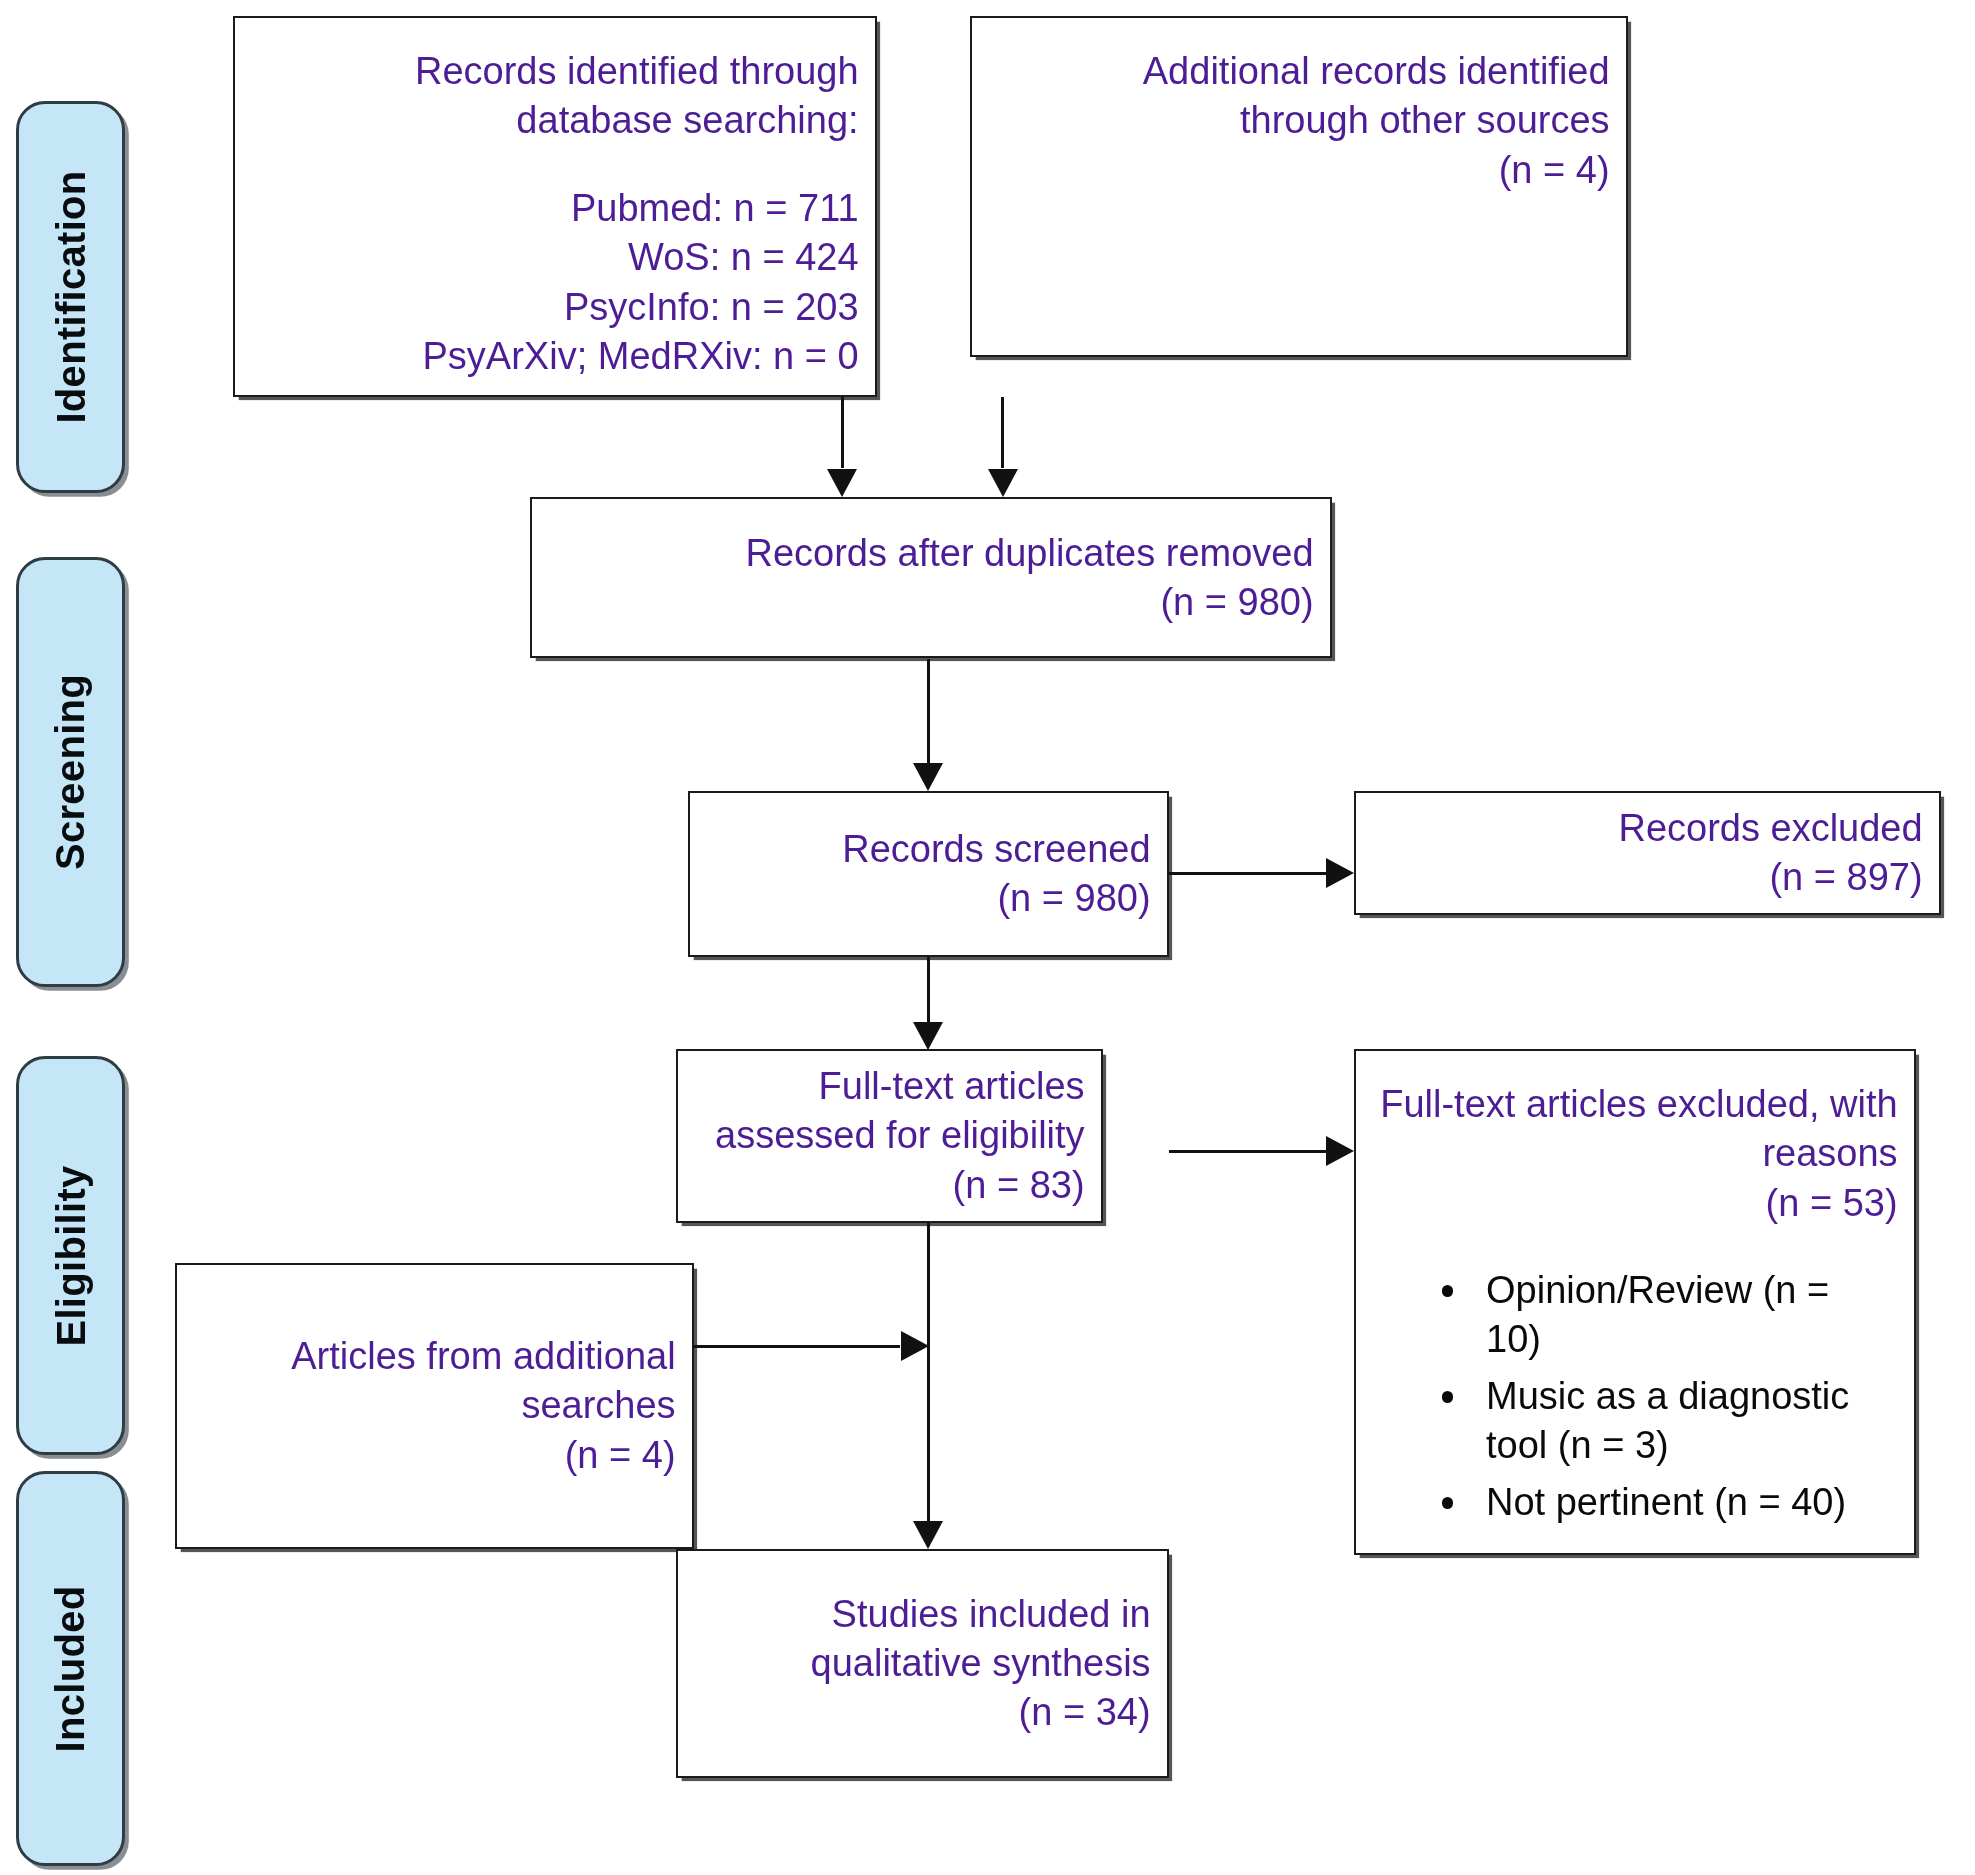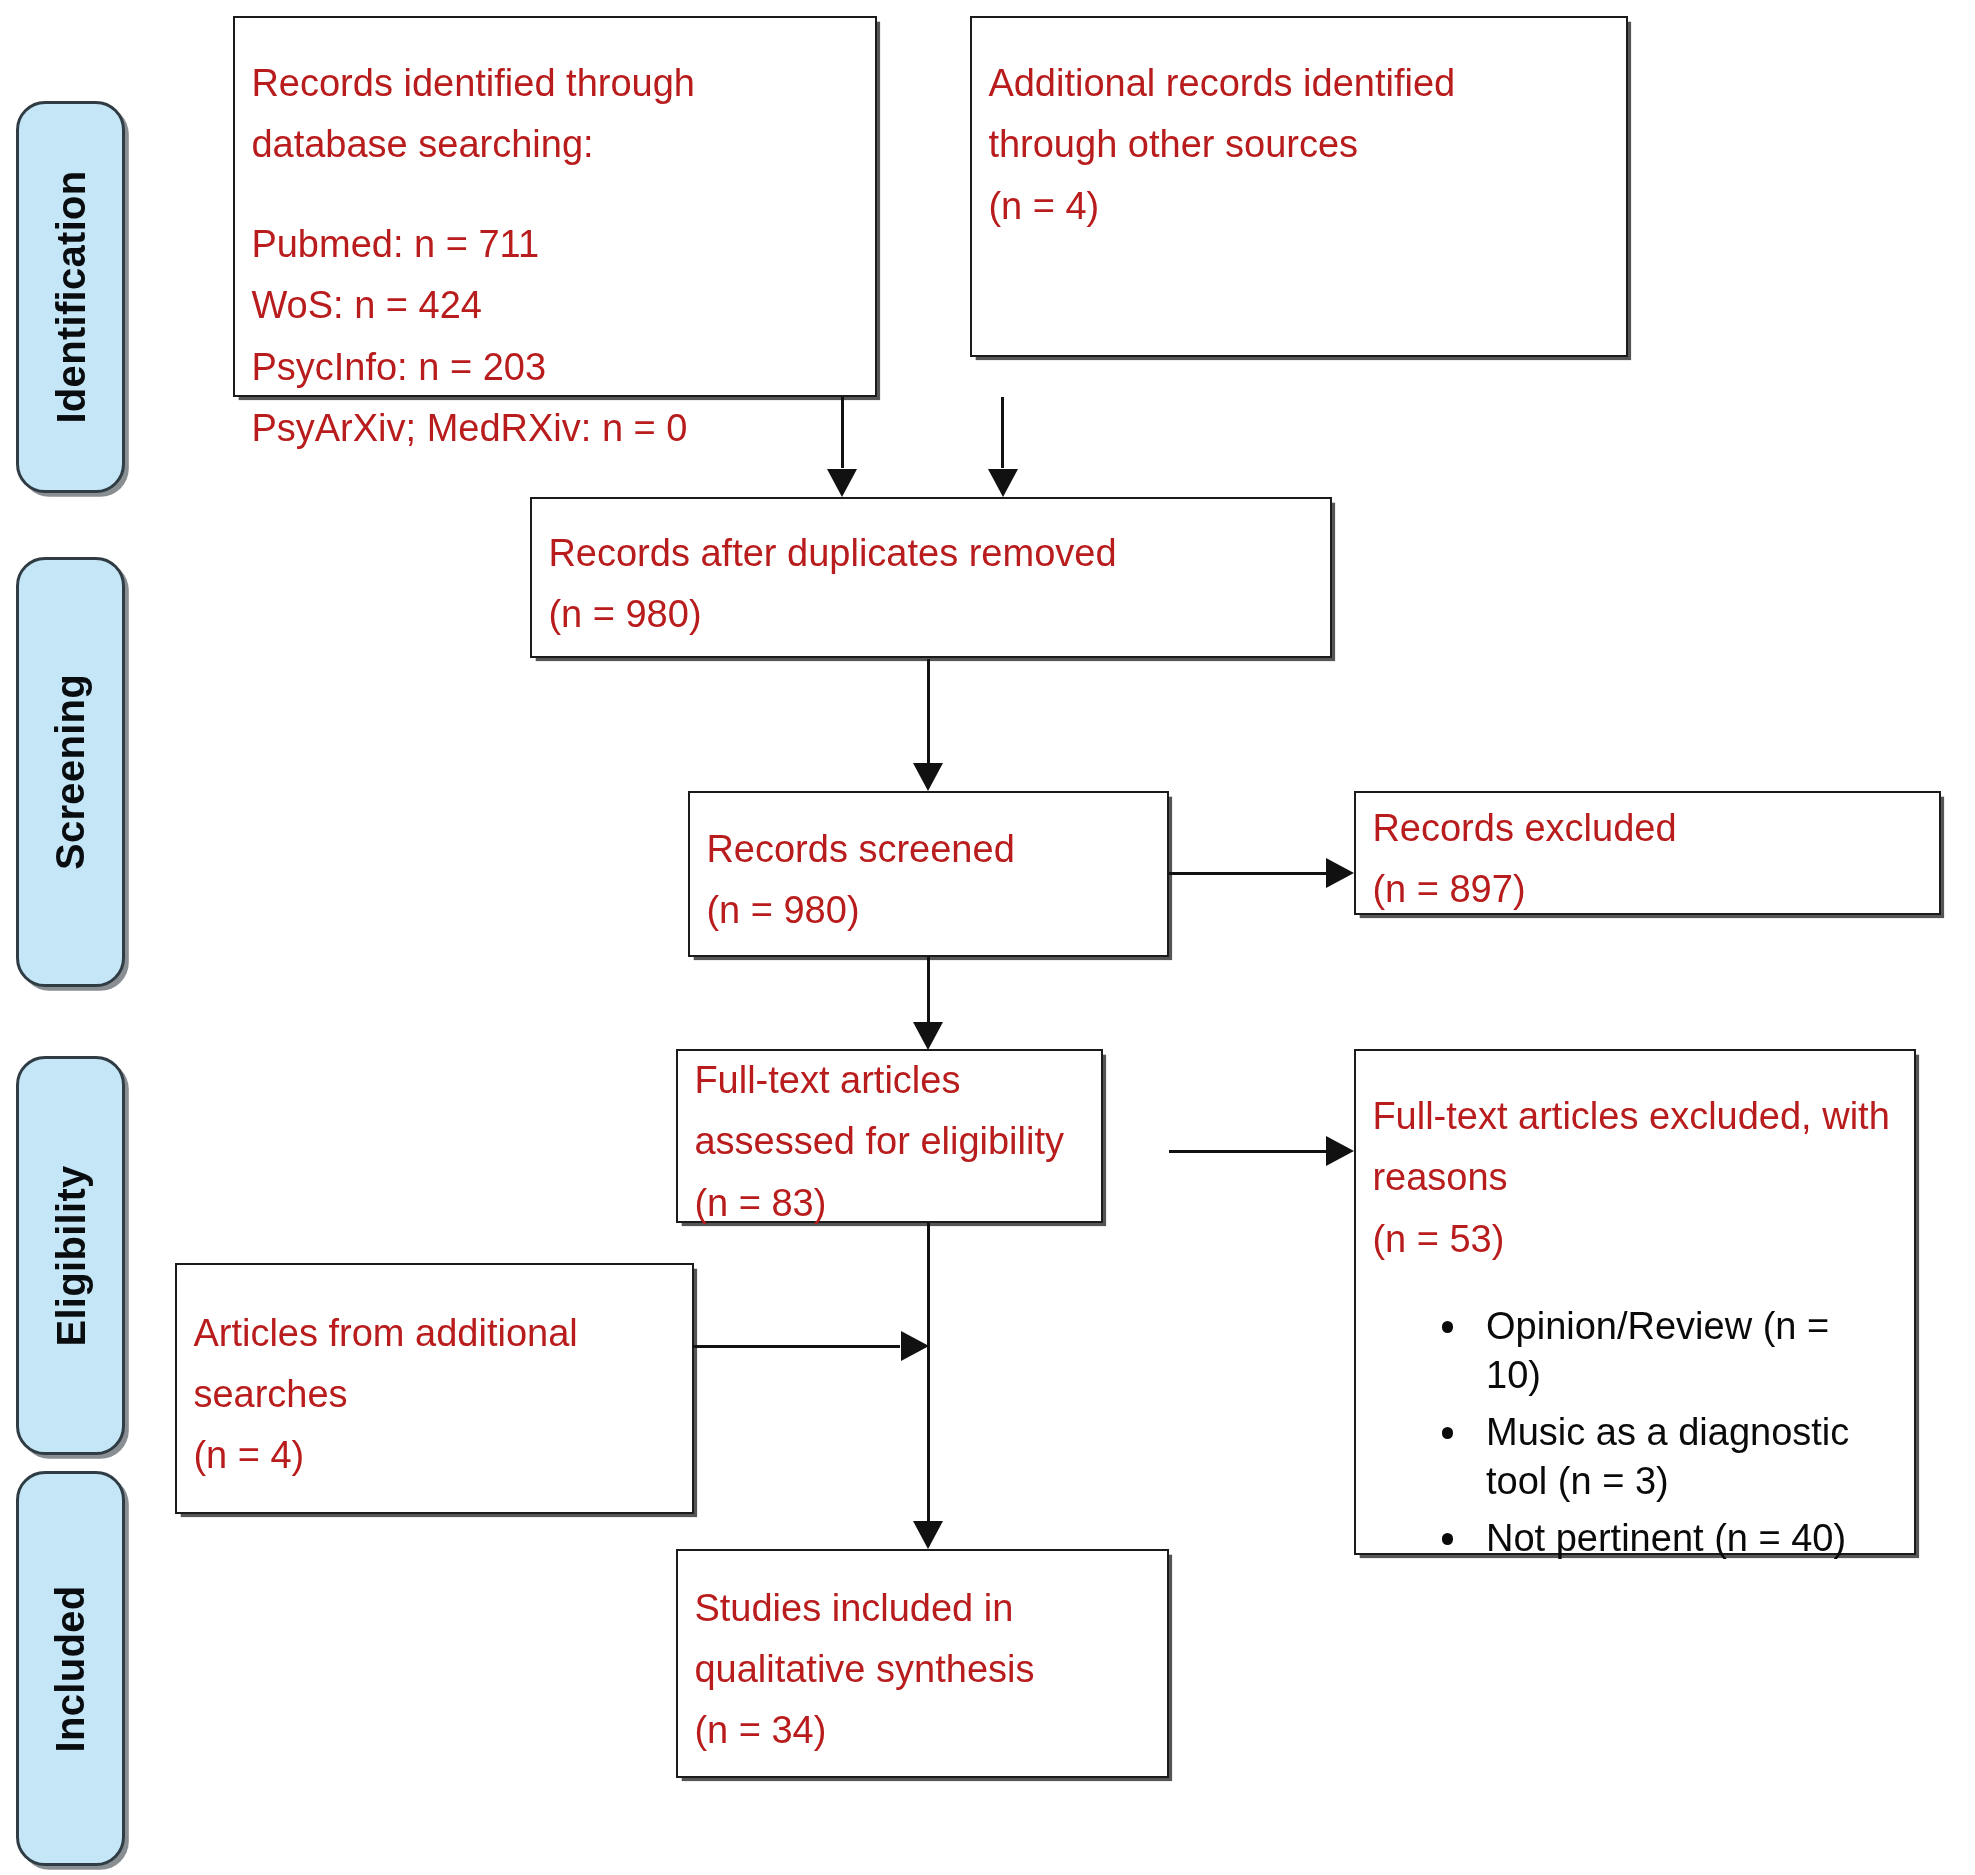--- a/index.html
+++ b/index.html
@@ -44,24 +44,23 @@
   .flow-box {
     position: absolute;
     box-sizing: border-box;
     background: #ffffff;
     border: 2.5px solid #1b1b1b;
     box-shadow: 4.4px 4.4px 0 -1.3px rgba(30,30,30,0.75);
   }
   .flow-box .box-text {
     font-size: 38px;
     line-height: 1.30;
-    color: #b91c1c;
-    text-align: left;
+    color: #4c1d95;
+    text-align: right;
     padding: 0 16.4px;
-    margin-top: 12px;
   }
   .box-inner-top {
     position: absolute;
     left: 0;
     right: 0;
     top: 29px;
   }
   .box-inner-center {
     position: absolute;
     left: 0;
@@ -223,21 +222,21 @@
       </ul>
     </div>
   </div>
 
   <div class="conn-h" style="left:1169px; top:1150px; width:157px;"></div>
   <div class="arrow-right" style="left:1326px; top:1136px;"></div>
 
   <div class="conn-v" style="left:927px; top:1223px; height:323px;"></div>
   <div class="arrow-down" style="left:913px; top:1521px;"></div>
 
-  <div class="flow-box" style="left:175px; top:1263px; width:519px; height:251px;">
+  <div class="flow-box" style="left:175px; top:1263px; width:519px; height:286px;">
     <div class="box-inner-center">
       <div class="box-text">Articles from additional</div>
       <div class="box-text">searches</div>
       <div class="box-text">(n = 4)</div>
     </div>
   </div>
 
   <div class="conn-h" style="left:693px; top:1345px; width:207px;"></div>
   <div class="arrow-right" style="left:901px; top:1331px;"></div>
 

